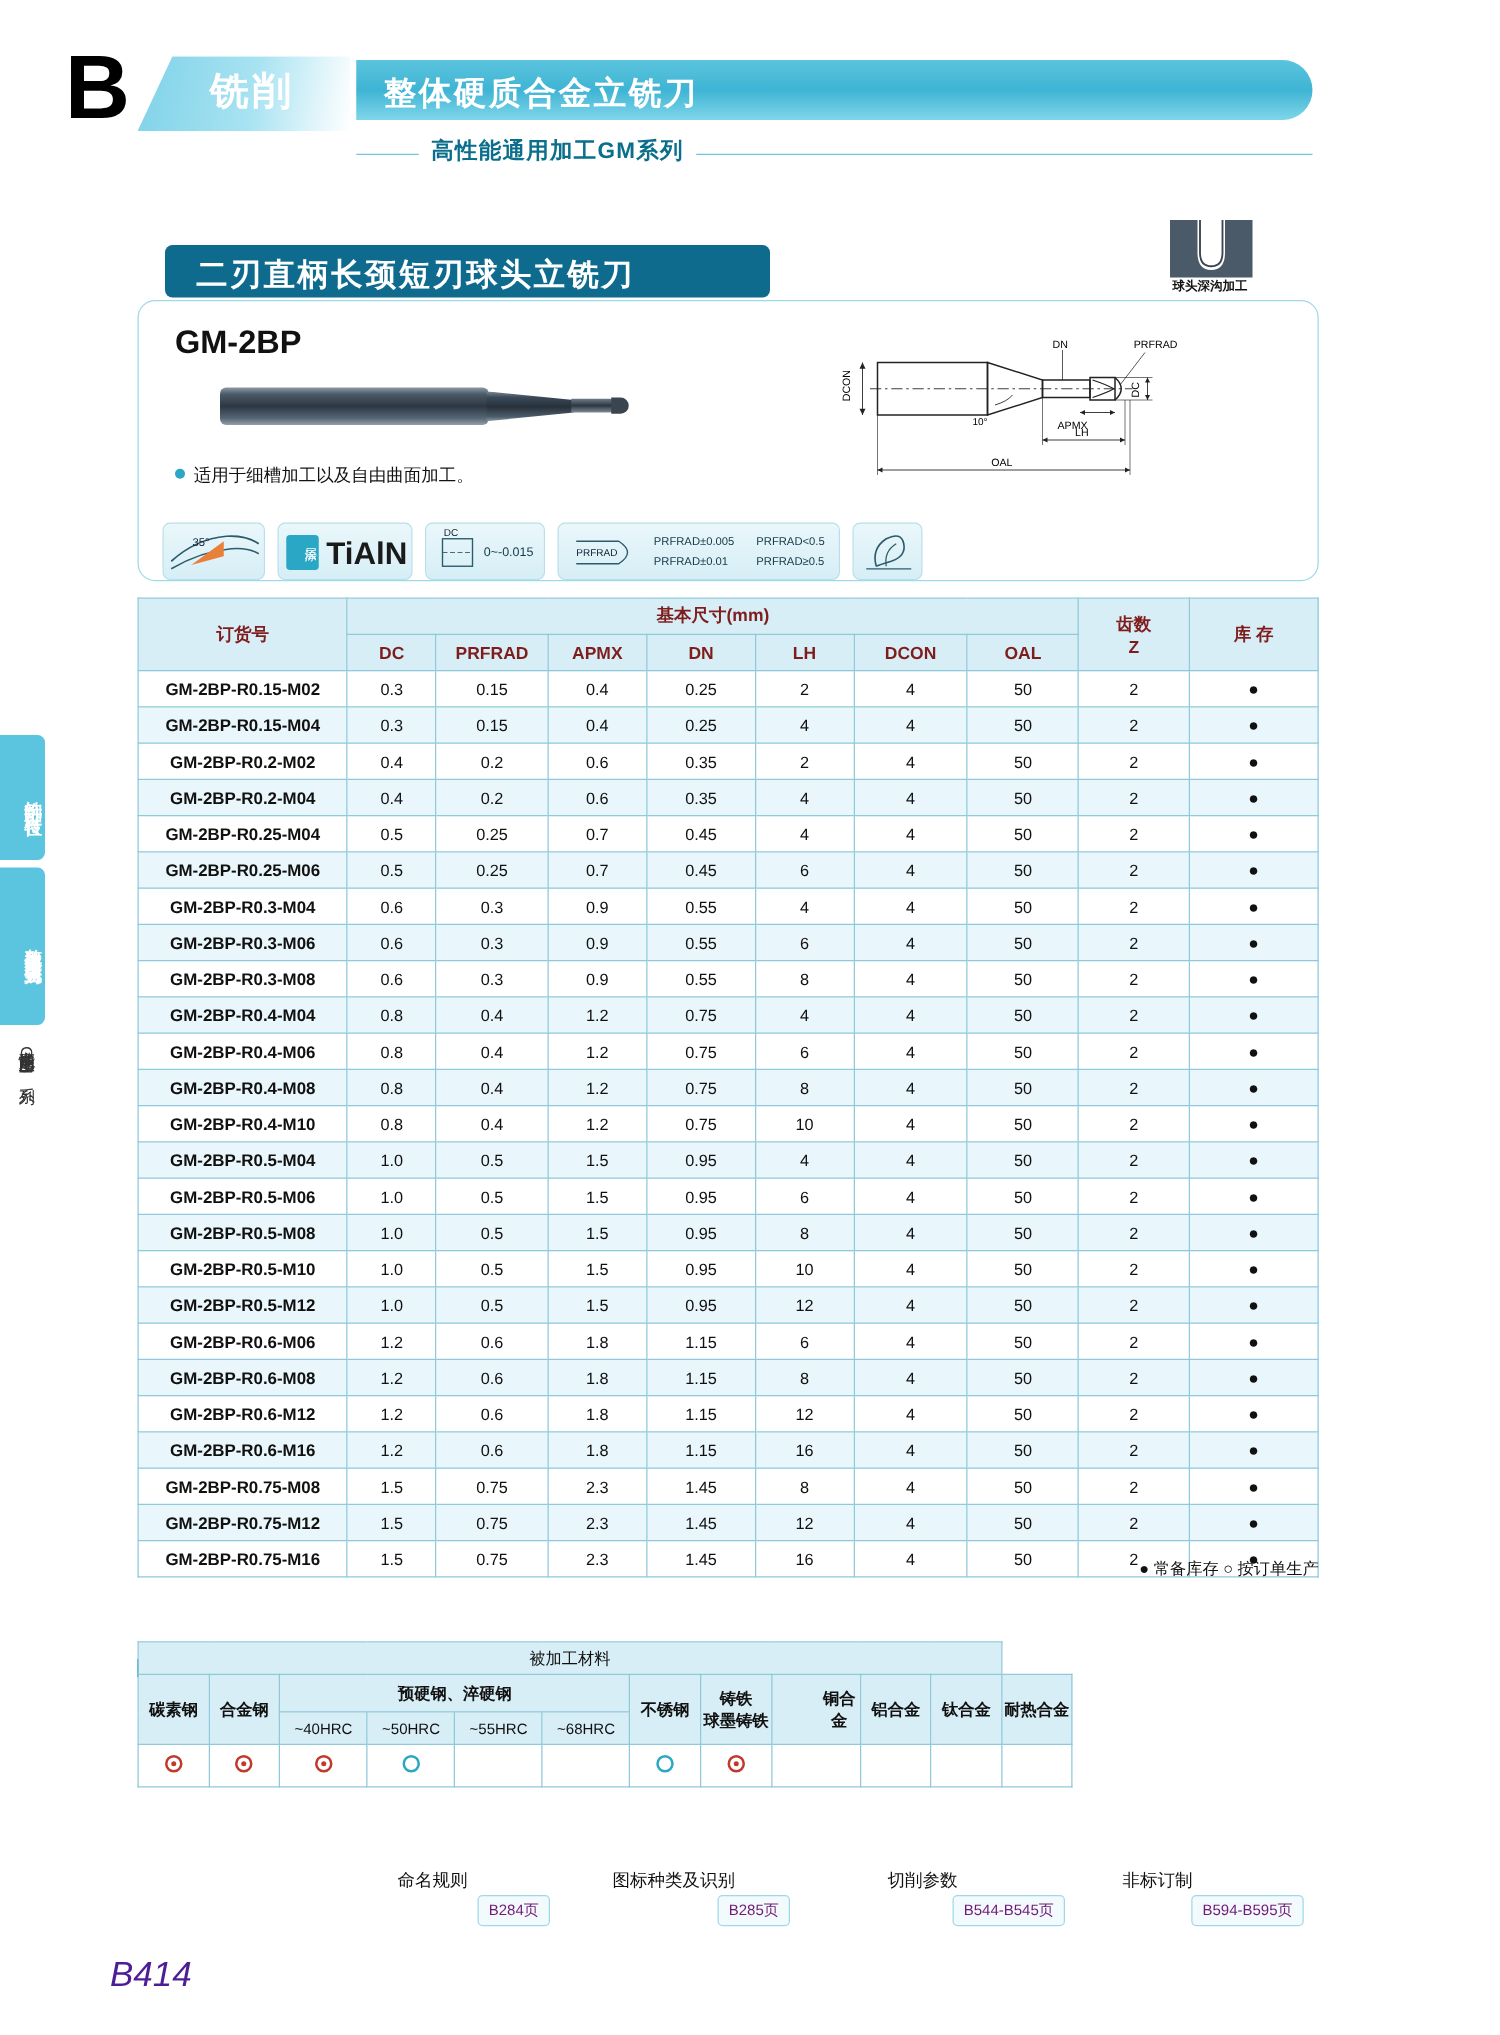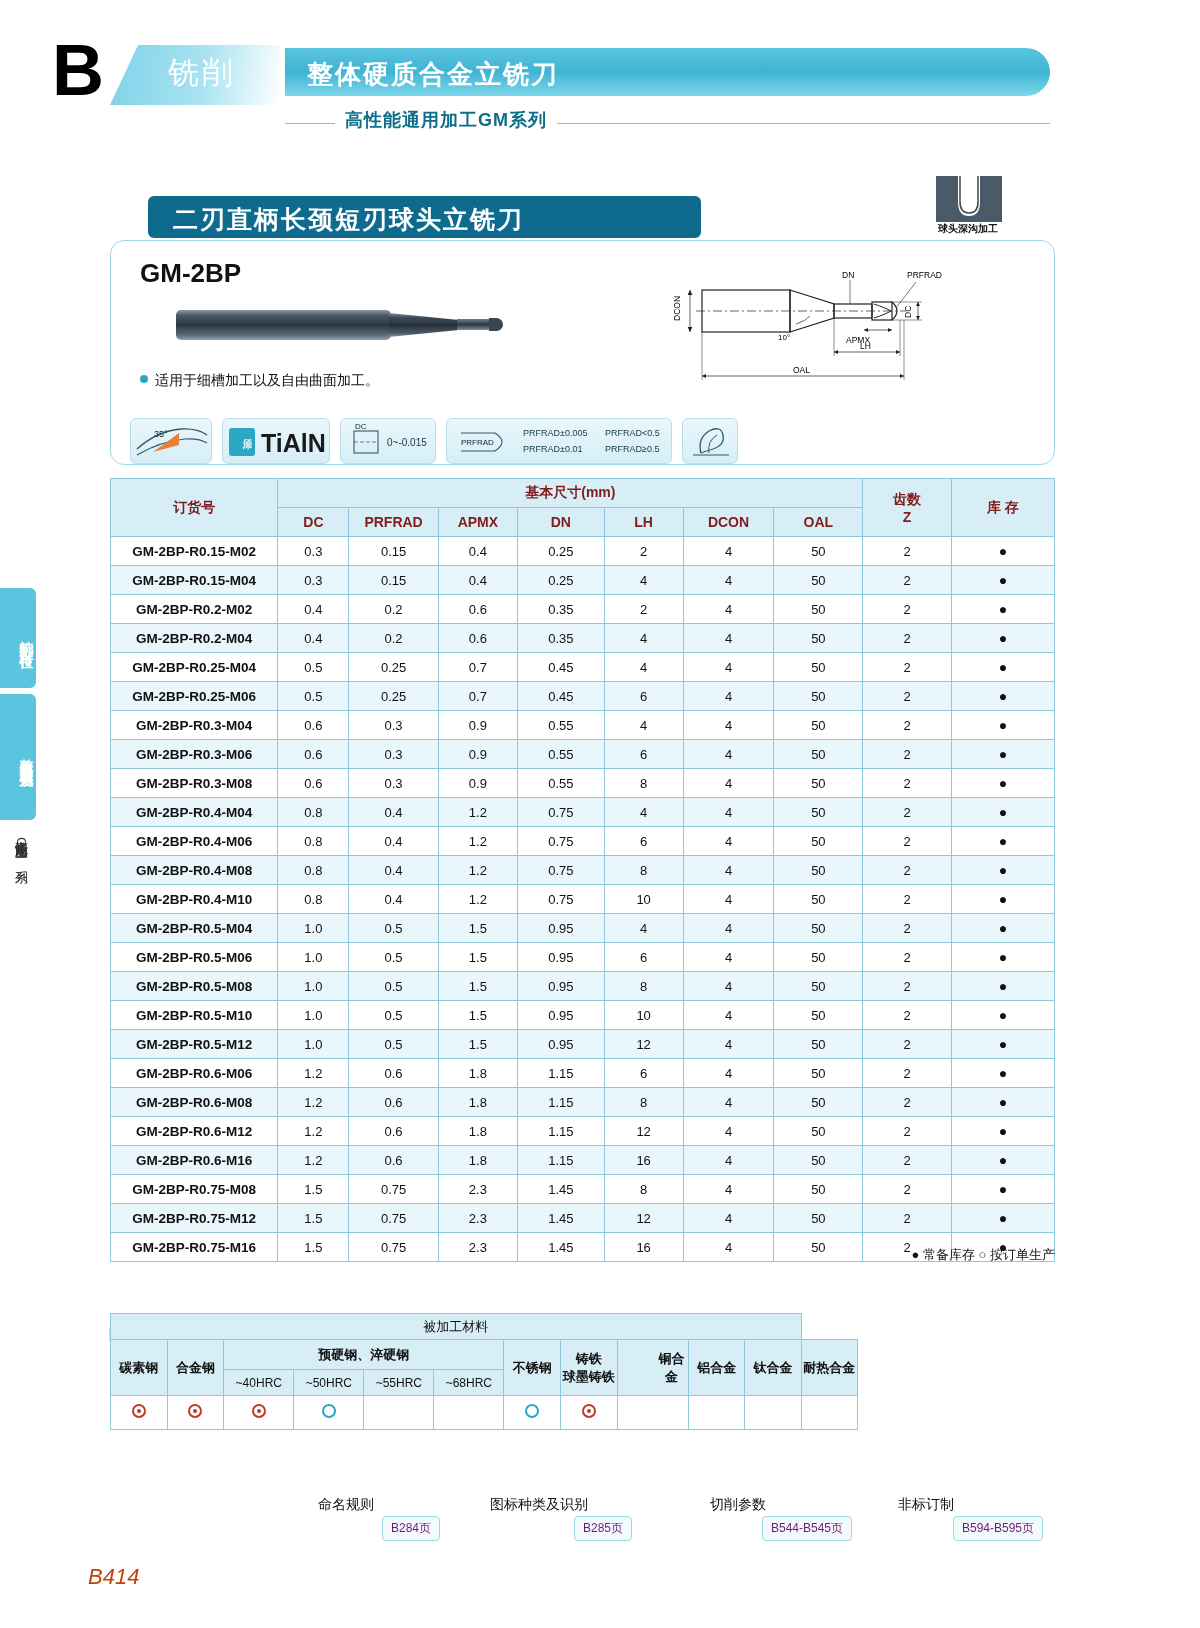--- a/index.html
+++ b/index.html
@@ -19,21 +19,21 @@
     position: absolute; left: 30px; top: 30px; width: 96px; height: 80px;
     font-size: 72px; font-weight: bold; color: #000; line-height: 80px; text-align: center;
   }
   .hdr-slant {
     position: absolute; left: 110px; top: 45px; width: 170px; height: 60px;
     background: linear-gradient(100deg, #7fd2e8 0%, #a9e3f2 55%, #ffffff 100%);
     clip-path: polygon(28px 0, 170px 0, 170px 60px, 0 60px);
   }
   .hdr-cn {
     position: absolute; left: 168px; top: 52px;
-    font-size: 31px; font-weight: normal; color: #ffffff;
+    font-size: 31px; font-weight: bold; color: #ffffff;
     letter-spacing: 3px;
     font-family: "Liberation Sans", sans-serif;
   }
   .hdr-bar {
     position: absolute; left: 285px; top: 48px; width: 765px; height: 48px;
     background: linear-gradient(180deg, #5bc4de 0%, #3fb4d4 50%, #7fd6ea 100%);
     border-radius: 0 24px 24px 0;
   }
   .hdr-bar-txt {
     position: absolute; left: 22px; top: 9px;
@@ -63,22 +63,22 @@
     position: absolute; left: 6px; top: 830px; width: 24px;
     writing-mode: vertical-rl; font-size: 13px; color: #333; letter-spacing: 1px;
   }
 
   
   .card {
     position: absolute; left: 110px; top: 240px; width: 945px; height: 225px;
     background: #fff; border: 1px solid #9fd9e8; border-radius: 14px;
   }
   .title-pill {
-    position: absolute; left: 132px; top: 196px; width: 553px; height: 42px;
-    background: #0e6b8e; border-radius: 6px; margin-left: 16px;
+    position: absolute; left: 132px; top: 196px; width: 484px; height: 42px;
+    background: #0e6b8e; border-radius: 6px;
   }
   .title-pill span {
     position: absolute; left: 25px; top: 7px; color: #fff;
     font-size: 25px; font-weight: bold; letter-spacing: 2px;
   }
   .model {
     position: absolute; left: 140px; top: 258px;
     font-size: 26px; font-weight: bold; color: #111;
   }
   .bullet-line {
@@ -163,21 +163,21 @@
   .sym-dbl::after { content: ""; position: absolute; left: 3px; top: 3px; width: 4px; height: 4px; border-radius: 50%; background: #c0392b; }
   .sym-sgl { display: inline-block; width: 14px; height: 14px; border-radius: 50%; border: 2px solid #2aa7c4; }
 
   
   .flink { position: absolute; font-size: 14px; color: #111; }
   .fpill {
     position: absolute; border: 1px solid #9fd9e8; border-radius: 4px;
     background: #f2fafd; font-size: 12px; color: #701a75;
     padding: 3px 8px; white-space: nowrap;
   }
-  .page-no { position: absolute; left: 88px; top: 1564px; font-size: 22px; font-style: italic; color: #c2410c; }
+  .page-no { position: absolute; left: 88px; top: 1564px; font-size: 28px; font-style: italic; color: #4c1d95; }
 
   .corner-icon { position: absolute; left: 930px; top: 172px; width: 78px; height: 60px; }
   .corner-cap { position: absolute; left: 918px; top: 222px; width: 100px; text-align: center; font-size: 10px; color: #111; font-weight: bold; }
 </style>
 </head>
 <body>
 
 <div class="header">
   <div class="hdr-letter">B</div>
   <div class="hdr-slant"></div>

